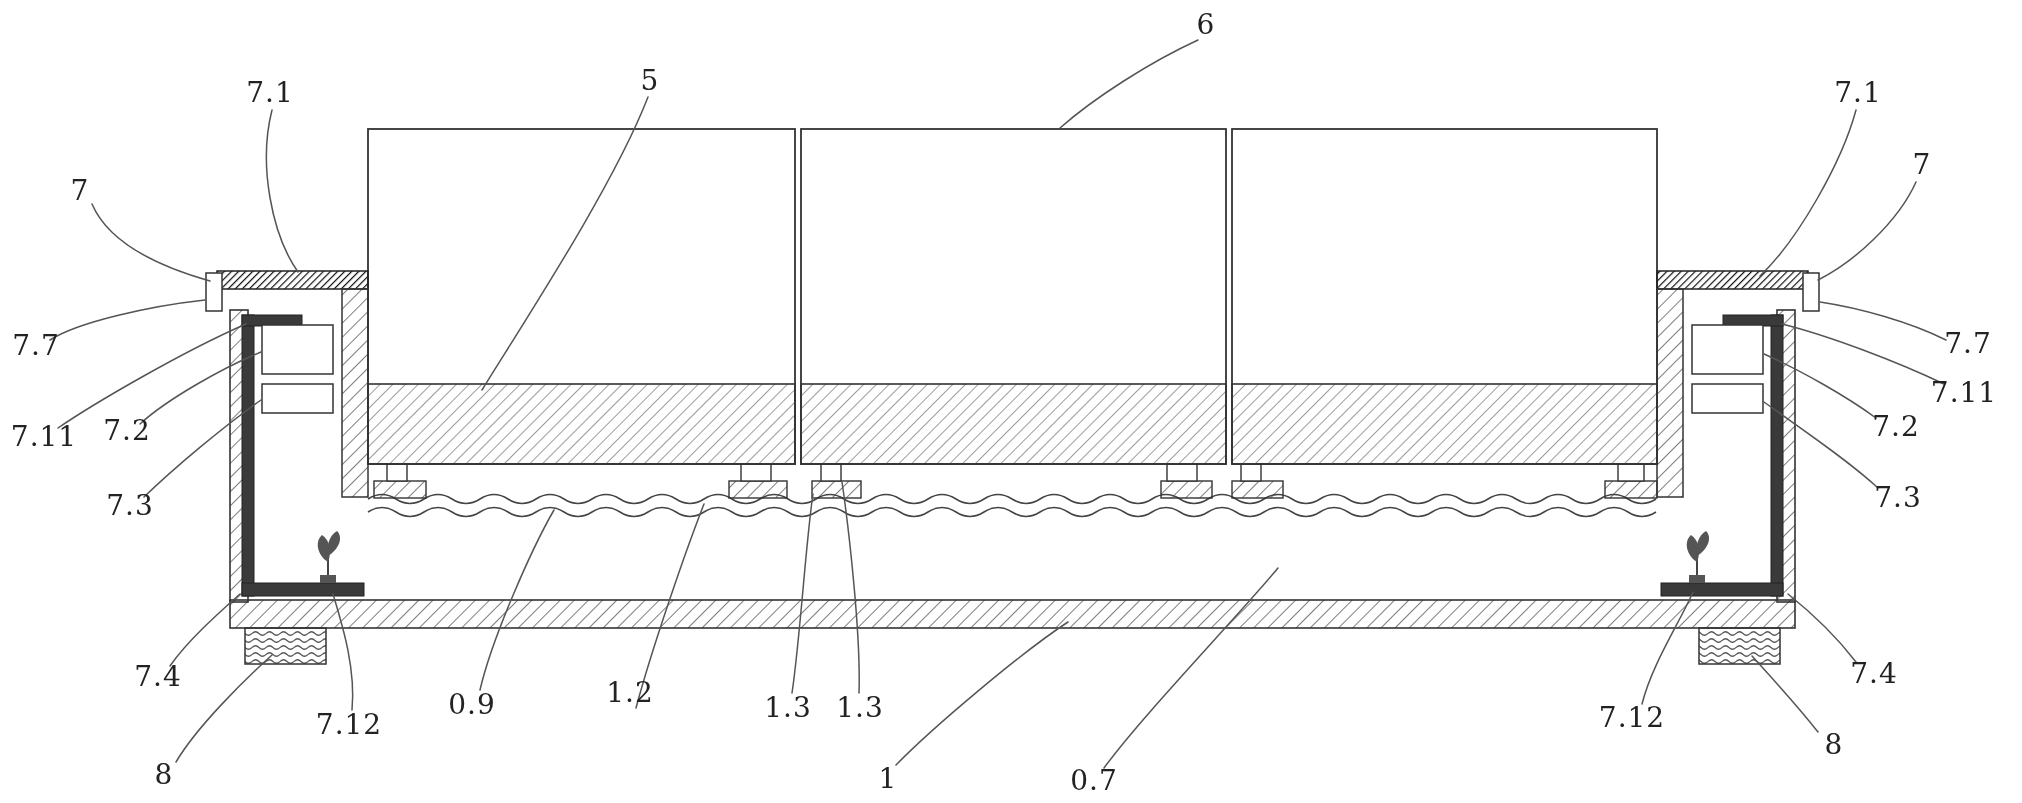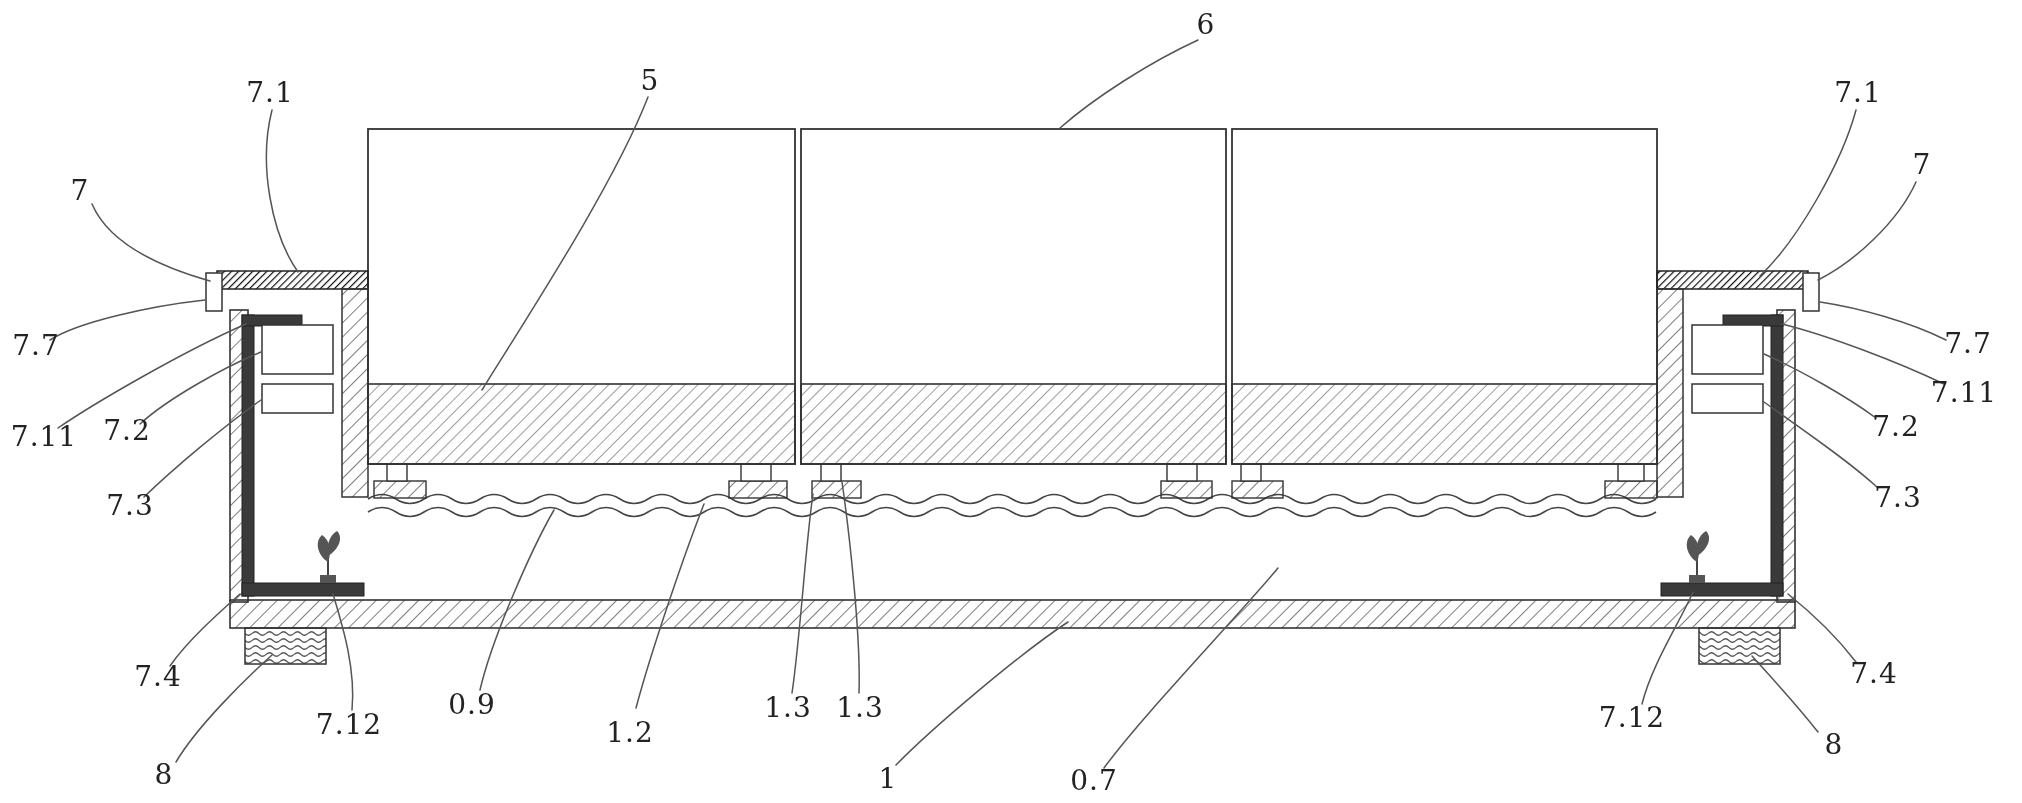--- a/index.html
+++ b/index.html
@@ -162,21 +162,21 @@
 <div class="lbl" style="left:270px;top:92px">7.1</div>
 <div class="lbl" style="left:80px;top:190px">7</div>
 <div class="lbl" style="left:36px;top:345px">7.7</div>
 <div class="lbl" style="left:44px;top:436px">7.11</div>
 <div class="lbl" style="left:127px;top:430px">7.2</div>
 <div class="lbl" style="left:130px;top:505px">7.3</div>
 <div class="lbl" style="left:158px;top:676px">7.4</div>
 <div class="lbl" style="left:349px;top:724px">7.12</div>
 <div class="lbl" style="left:164px;top:774px">8</div>
 <div class="lbl" style="left:472px;top:704px">0.9</div>
-<div class="lbl" style="left:630px;top:732px">1.2</div>
+<div class="lbl" style="left:630px;top:692px">1.2</div>
 <div class="lbl" style="left:788px;top:707px">1.3</div>
 <div class="lbl" style="left:860px;top:707px">1.3</div>
 <div class="lbl" style="left:888px;top:778px">1</div>
 <div class="lbl" style="left:1094px;top:780px">0.7</div>
 <div class="lbl" style="left:650px;top:80px">5</div>
 <div class="lbl" style="left:1206px;top:24px">6</div>
 <div class="lbl" style="left:1858px;top:92px">7.1</div>
 <div class="lbl" style="left:1922px;top:164px">7</div>
 <div class="lbl" style="left:1968px;top:343px">7.7</div>
 <div class="lbl" style="left:1964px;top:392px">7.11</div>

